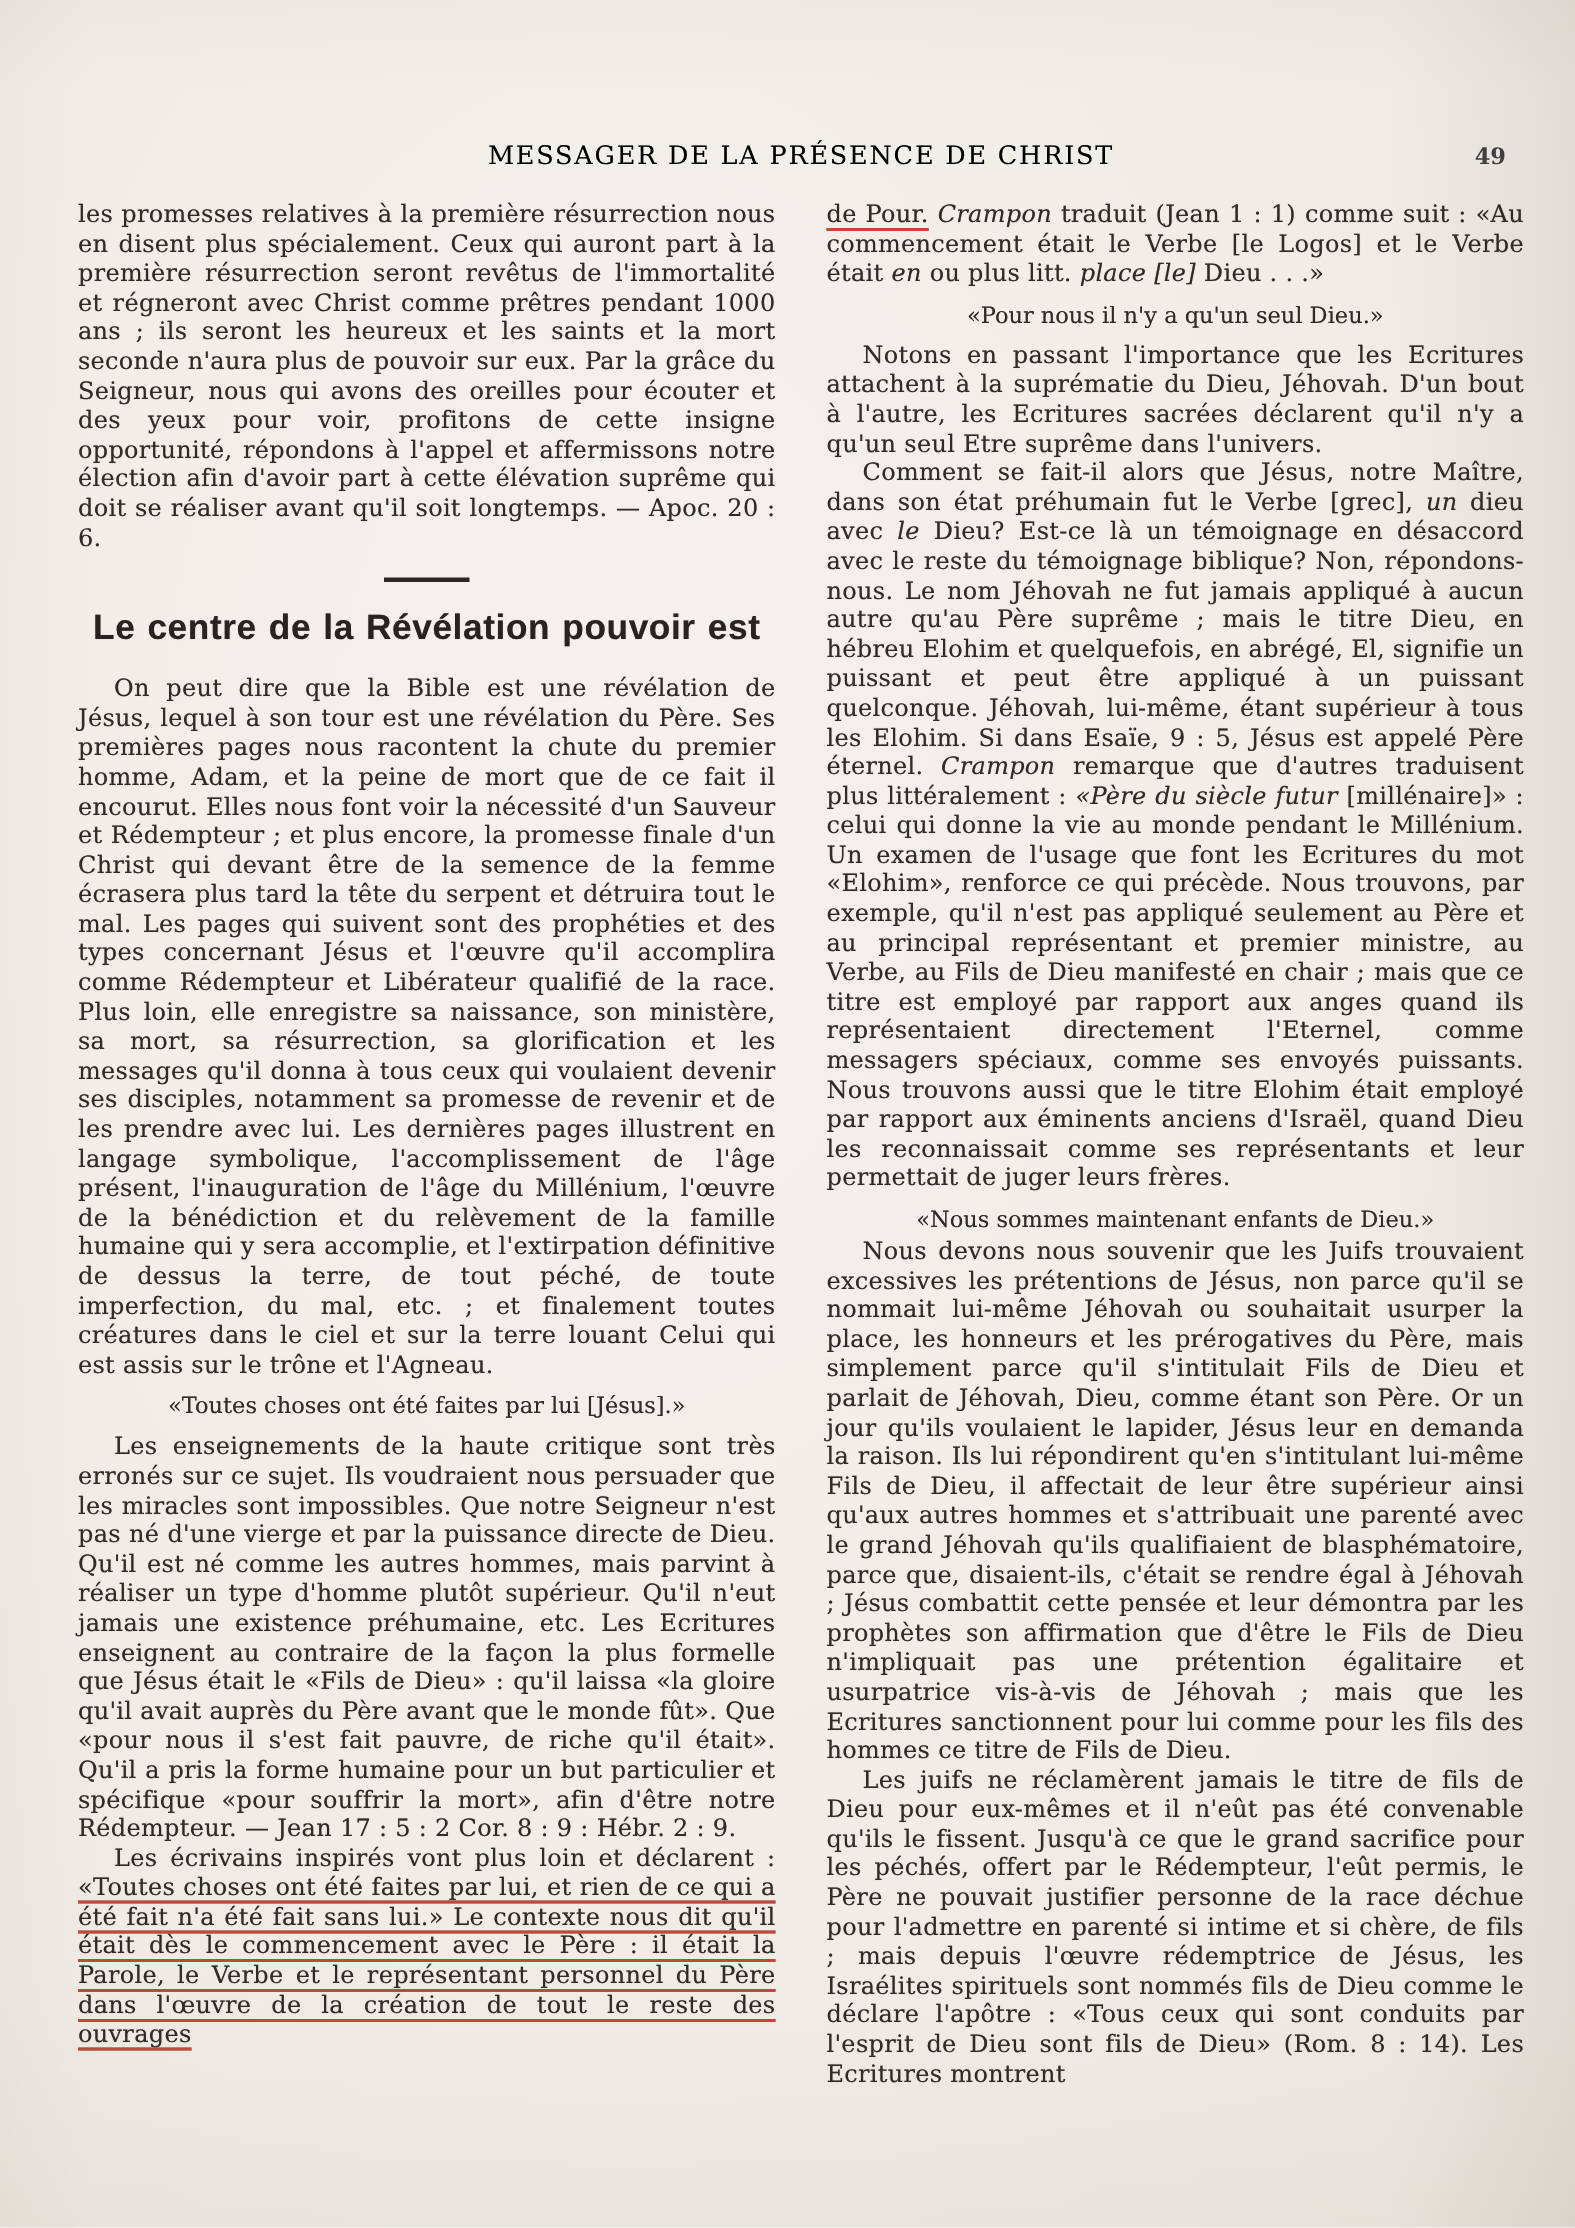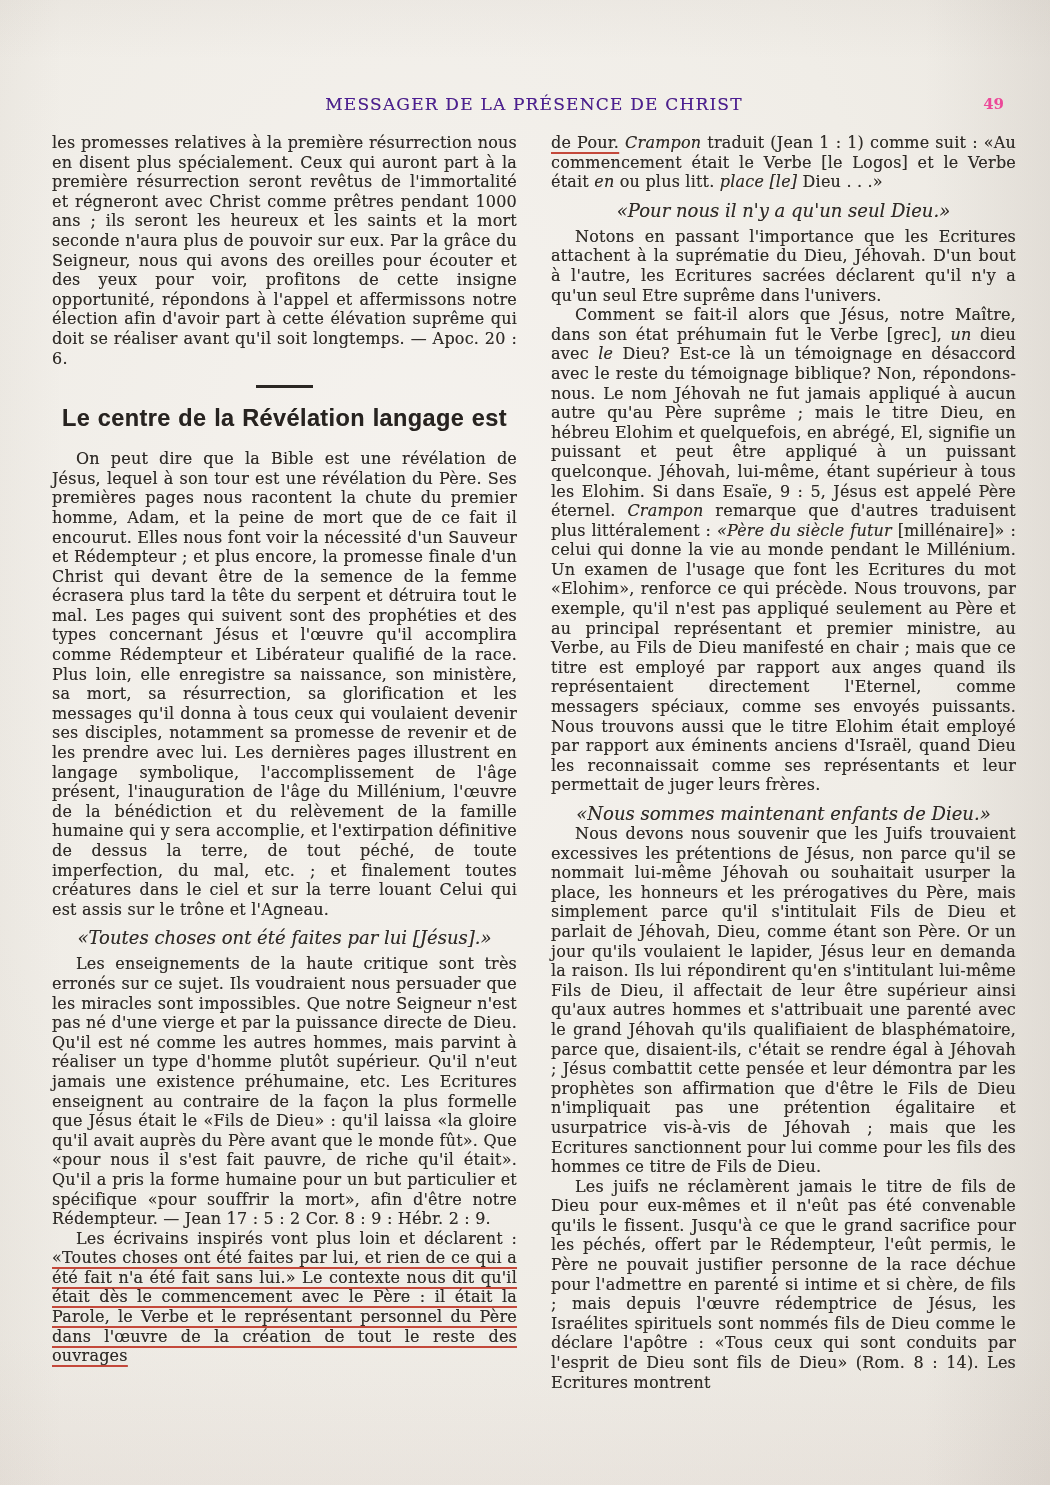--- a/index.html
+++ b/index.html
@@ -11,25 +11,25 @@
       radial-gradient(ellipse at 40% 35%, #f5f2ee 0%, #f0ede7 55%, #eae6df 100%);
     font-family: "DejaVu Serif", "Liberation Serif", serif;
     color: var(--ink, #2f2b27);
     overflow: hidden;
   }
   .page { position: relative; width: 1050px; height: 1485px; }
 
   .page-header { position: absolute; top: 94px; left: 52px; width: 964px; height: 26px; }
   .header-title {
     text-align: center; font-size: 17px; letter-spacing: 1.2px;
-    color: #4c1d95; text-shadow: 0 0 .4px rgba(53,48,43,.55);
+    color: #000000; text-shadow: 0 0 .4px rgba(53,48,43,.55);
   }
   .page-number {
     position: absolute; right: 12px; top: 1px;
-    font-size: 15px; font-weight: bold; color: #ec4899;
+    font-size: 15px; font-weight: bold; color: #404040;
   }
 
   .columns {
     position: absolute; top: 133px; left: 52px; width: 964px;
     display: flex; gap: 33px; align-items: flex-start; justify-content: space-between;
   }
   .col { width: 465px; }
 
   .para {
     margin: 0; text-align: justify;
@@ -48,21 +48,21 @@
     font-family: "Liberation Sans", "DejaVu Sans", sans-serif;
     font-weight: 700; font-size: 23.5px; line-height: 33px;
     color: #272320; letter-spacing: .4px;
     text-shadow: 0 0 .5px rgba(39,35,32,.5);
   }
   .heading-line1 { text-align: justify; text-align-last: justify; }
   .heading-line2 { text-align: center; }
 
   .subhead {
     margin: 9px 0 7px 0; text-align: center;
-    font-style: italic; font-size: 18px; line-height: 19px;
+    font-size: 15px; line-height: 19px;
     text-shadow: 0 0 .4px rgba(47,43,39,.5);
   }
   .subhead-tight { margin-bottom: 1px; }
   .subhead-ref {
     margin: 0 0 6px 0; text-align: center;
     font-size: 12.5px; font-weight: bold; letter-spacing: .6px;
   }
 
   .italic { font-style: italic; }
   .u-red {
@@ -82,21 +82,21 @@
     <div class="header-title">MESSAGER DE LA PRÉSENCE DE CHRIST</div>
     <div class="page-number">49</div>
   </header>
 
   <div class="columns">
 
     <section class="col col-left">
       <p class="para">les promesses relatives à la première résurrection nous en disent plus spécialement. Ceux qui auront part à la première résurrection seront revêtus de l'immortalité et régneront avec Christ comme prêtres pendant 1000 ans ; ils seront les heureux et les saints et la mort seconde n'aura plus de pouvoir sur eux. Par la grâce du Seigneur, nous qui avons des oreilles pour écouter et des yeux pour voir, profitons de cette insigne opportunité, répondons à l'appel et affermissons notre élection afin d'avoir part à cette élévation suprême qui doit se réaliser avant qu'il soit longtemps. — Apoc. 20 : 6.</p>
       <div class="divider"></div>
       <h1 class="article-heading">
-        <div class="heading-line1">Le centre de la Révélation langage est</div>
+        <div class="heading-line1">Le centre de la Révélation pouvoir est</div>
       </h1>
       <p class="para indent">On peut dire que la Bible est une révélation de Jésus, lequel à son tour est une révélation du Père. Ses premières pages nous racontent la chute du premier homme, Adam, et la peine de mort que de ce fait il encourut. Elles nous font voir la nécessité d'un Sauveur et Rédempteur ; et plus encore, la promesse finale d'un Christ qui devant être de la semence de la femme écrasera plus tard la tête du serpent et détruira tout le mal. Les pages qui suivent sont des prophéties et des types concernant Jésus et l'œuvre qu'il accomplira comme Rédempteur et Libérateur qualifié de la race. Plus loin, elle enregistre sa naissance, son ministère, sa mort, sa résurrection, sa glorification et les messages qu'il donna à tous ceux qui voulaient devenir ses disciples, notamment sa promesse de revenir et de les prendre avec lui. Les dernières pages illustrent en langage symbolique, l'accomplissement de l'âge présent, l'inauguration de l'âge du Millénium, l'œuvre de la bénédiction et du relèvement de la famille humaine qui y sera accomplie, et l'extirpation définitive de dessus la terre, de tout péché, de toute imperfection, du mal, etc. ; et finalement toutes créatures dans le ciel et sur la terre louant Celui qui est assis sur le trône et l'Agneau.</p>
       <p class="subhead">«Toutes choses ont été faites par lui [Jésus].»</p>
       <p class="para indent">Les enseignements de la haute critique sont très erronés sur ce sujet. Ils voudraient nous persuader que les miracles sont impossibles. Que notre Seigneur n'est pas né d'une vierge et par la puissance directe de Dieu. Qu'il est né comme les autres hommes, mais parvint à réaliser un type d'homme plutôt supérieur. Qu'il n'eut jamais une existence préhumaine, etc. Les Ecritures enseignent au contraire de la façon la plus formelle que Jésus était le «Fils de Dieu» : qu'il laissa «la gloire qu'il avait auprès du Père avant que le monde fût». Que «pour nous il s'est fait pauvre, de riche qu'il était». Qu'il a pris la forme humaine pour un but particulier et spécifique «pour souffrir la mort», afin d'être notre Rédempteur. — Jean 17 : 5 : 2 Cor. 8 : 9 : Hébr. 2 : 9.</p>
       <p class="para indent"><span>Les écrivains inspirés vont plus loin et déclarent : </span><span class="u-red">«Toutes choses ont été faites par lui, et rien de ce qui a été fait n'a été fait sans lui.» Le contexte nous dit qu'il était dès le commencement avec le Père : il était la Parole, le Verbe et le représentant personnel du Père dans l'œuvre de la création de tout le reste des ouvrages</span></p>
     </section>
 
     <section class="col col-right">
       <p class="para"><span class="u-red">de Pour.</span><span> </span><span class="italic">Crampon</span><span> traduit (Jean 1 : 1) comme suit : «Au commencement était le Verbe [le Logos] et le Verbe était </span><span class="italic">en</span><span> ou plus litt. </span><span class="italic">place [le]</span><span> Dieu . . .»</span></p>
       <p class="subhead">«Pour nous il n'y a qu'un seul Dieu.»</p>

